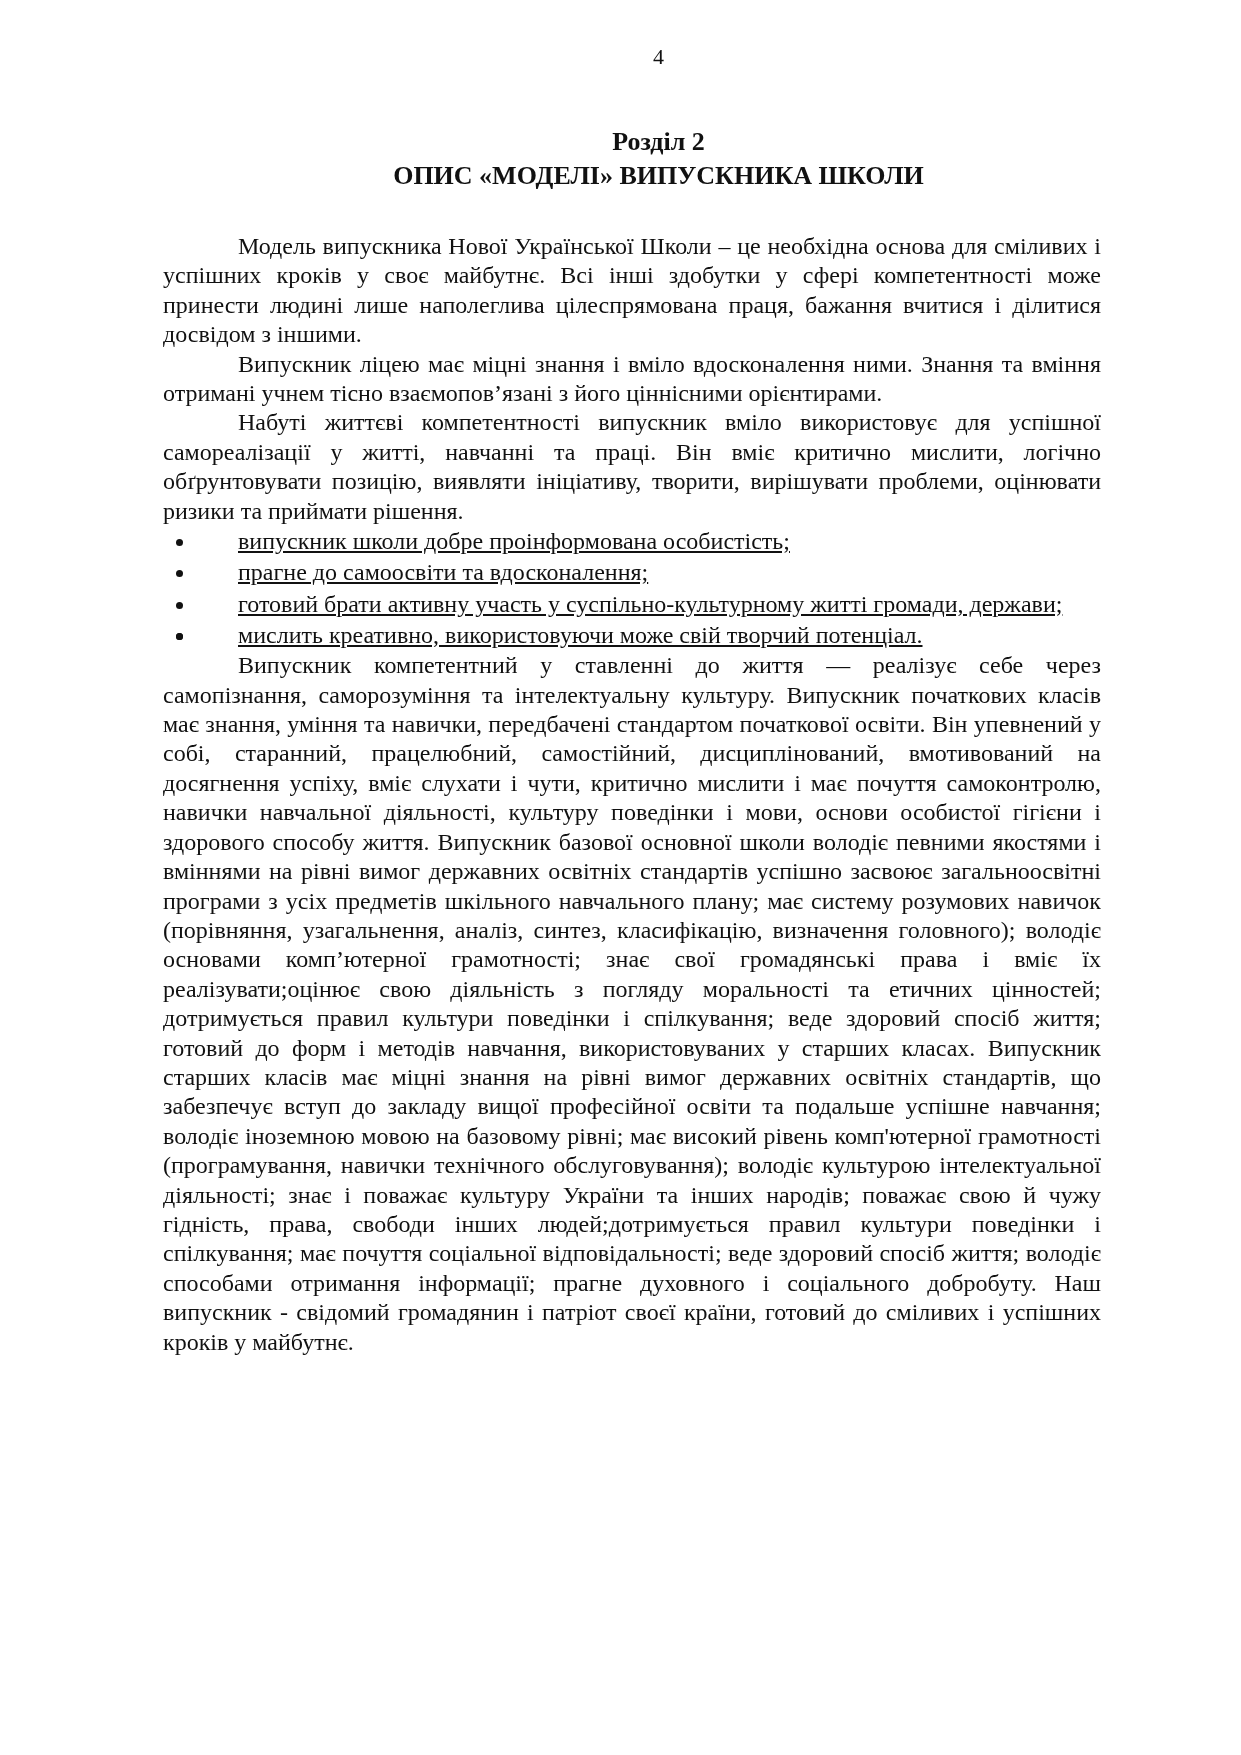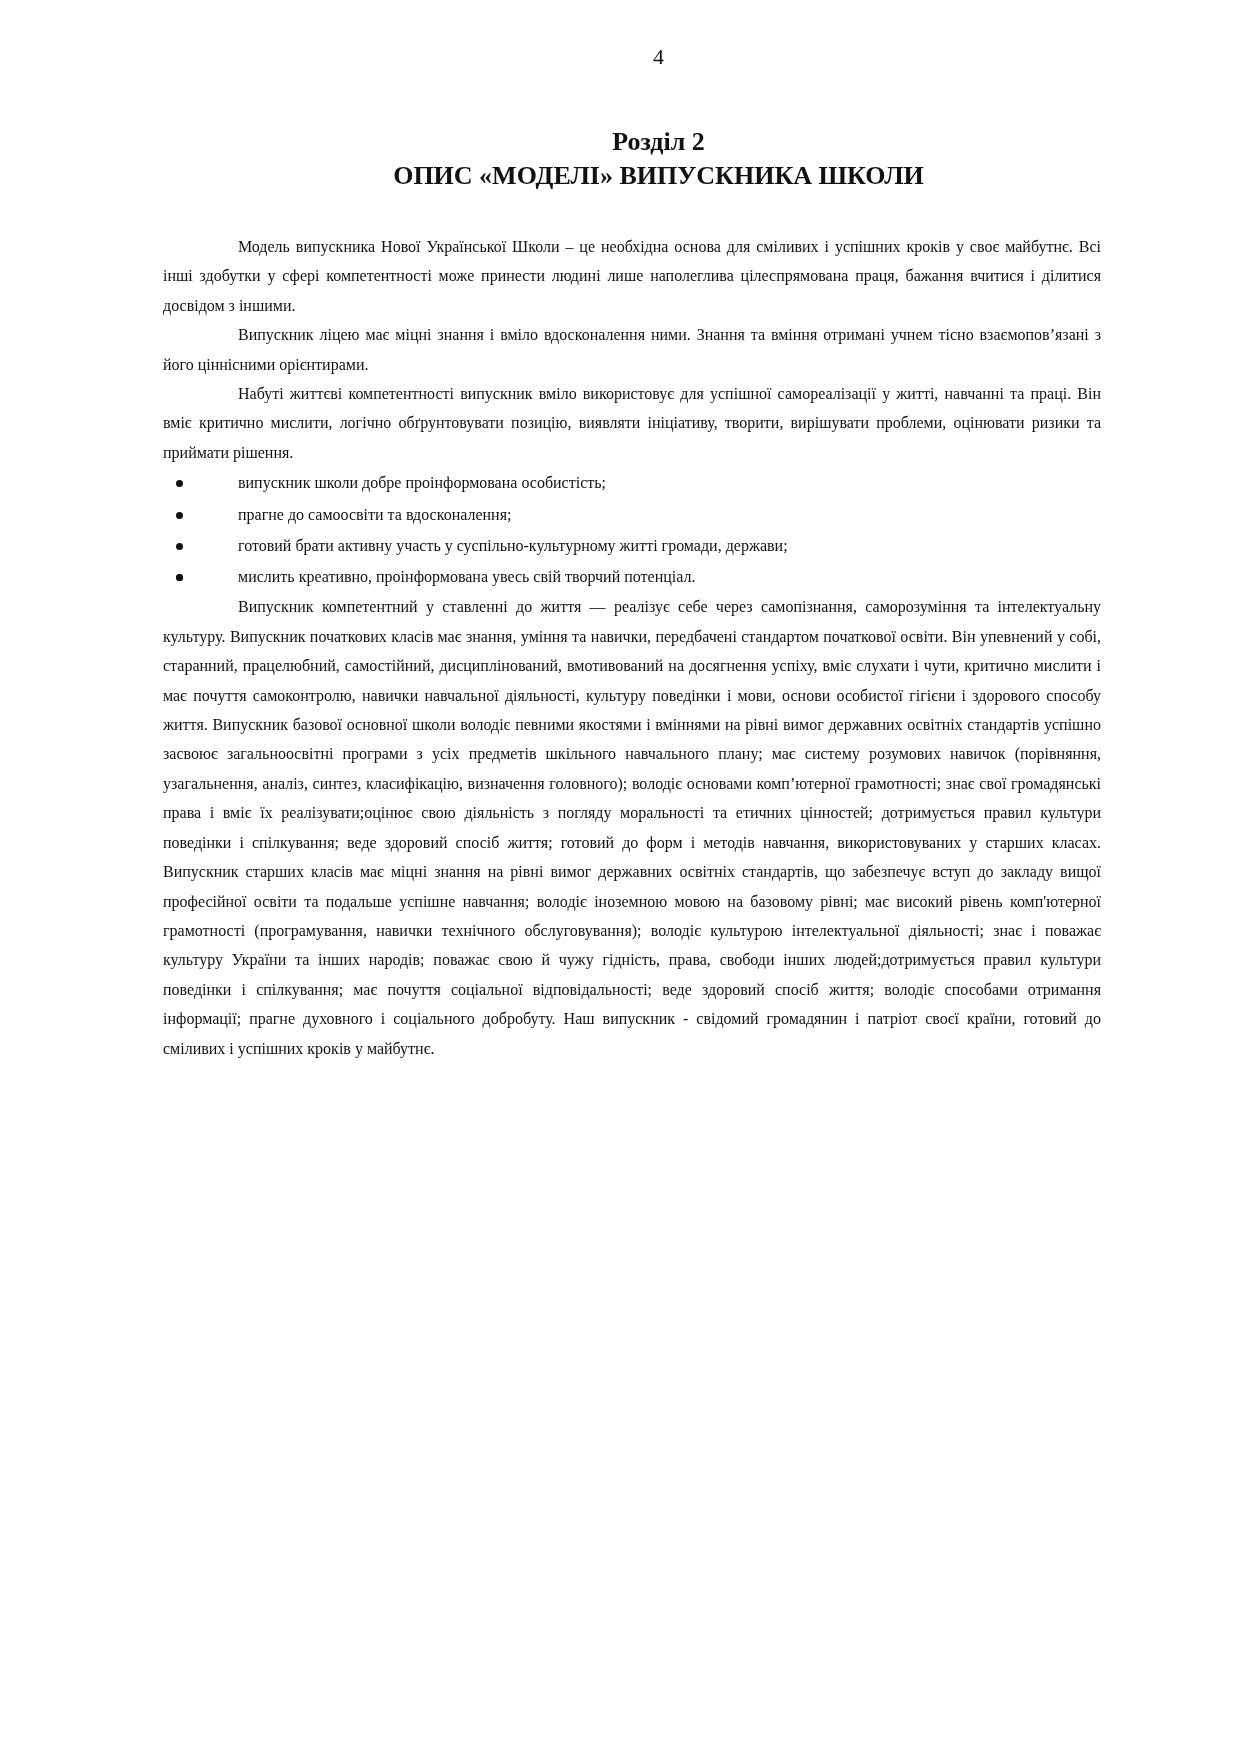--- a/index.html
+++ b/index.html
@@ -51,33 +51,34 @@
       font-weight: bold;
       font-size: 26px;
       line-height: 36px;
       margin-left: 38px;
     }
     .body-text {
       position: absolute;
       top: 232px;
       left: 163px;
       width: 938px;
-      font-size: 16px;
+      font-size: 24px;
       line-height: 29.4px;
       text-align: justify;
     }
     .para {
       margin: 0;
       text-indent: 75px;
       text-align: justify;
     }
     .bullets {
       list-style: none;
       margin: 0;
       padding: 0;
+      text-decoration: underline;
     }
     .bullet-item {
       position: relative;
       padding-left: 75px;
       margin: 0;
       line-height: 31.3px;
     }
     .bullet-dot {
       position: absolute;
       left: 13px;
@@ -114,20 +115,20 @@
       </li>
       <li class="bullet-item">
         <span class="bullet-dot"></span>
         <span>готовий брати активну участь у суспільно-культурному житті  громади, держави;</span>
       </li>
       <li class="bullet-item">
         <span class="bullet-dot"></span>
       </li>
       <li class="bullet-item">
         <span class="bullet-dot"></span>
-        <span>мислить креативно, проінформована увесь свій творчий потенціал.</span>
+        <span>мислить креативно, використовуючи може свій творчий потенціал.</span>
       </li>
     </ul>
 
     <p class="para">Випускник компетентний у ставленні до життя — реалізує себе через самопізнання, саморозуміння та інтелектуальну культуру. Випускник початкових класів має знання, уміння та навички, передбачені стандартом  початкової освіти. Він упевнений у собі, старанний, працелюбний, самостійний, дисциплінований,  вмотивований на досягнення успіху, вміє слухати і чути, критично мислити і має почуття самоконтролю,  навички навчальної діяльності,  культуру поведінки і мови, основи особистої гігієни і здорового способу життя. Випускник базової основної школи  володіє певними якостями і вміннями на рівні вимог державних освітніх стандартів  успішно засвоює загальноосвітні програми з усіх предметів шкільного навчального плану; має систему розумових навичок (порівняння, узагальнення, аналіз, синтез, класифікацію, визначення головного); володіє  основами комп’ютерної грамотності; знає свої громадянські права і вміє  їх реалізувати;оцінює свою діяльність з погляду моральності та етичних цінностей; дотримується правил культури поведінки і спілкування; веде здоровий спосіб життя; готовий до форм і методів навчання, використовуваних у старших класах. Випускник старших класів  має міцні знання на рівні вимог державних освітніх стандартів, що забезпечує вступ до закладу вищої професійної освіти та подальше успішне навчання; володіє іноземною мовою на базовому рівні; має високий рівень комп'ютерної грамотності (програмування, навички технічного обслуговування); володіє культурою інтелектуальної діяльності; знає і поважає культуру України та інших народів; поважає свою й чужу гідність, права, свободи інших людей;дотримується правил культури поведінки і спілкування; має почуття соціальної відповідальності; веде здоровий спосіб життя; володіє способами отримання інформації; прагне духовного і соціального добробуту.  Наш випускник - свідомий громадянин і патріот своєї країни, готовий до сміливих і успішних кроків у майбутнє.</p>
   </div>
 
 </div>
 
 </body></html>

